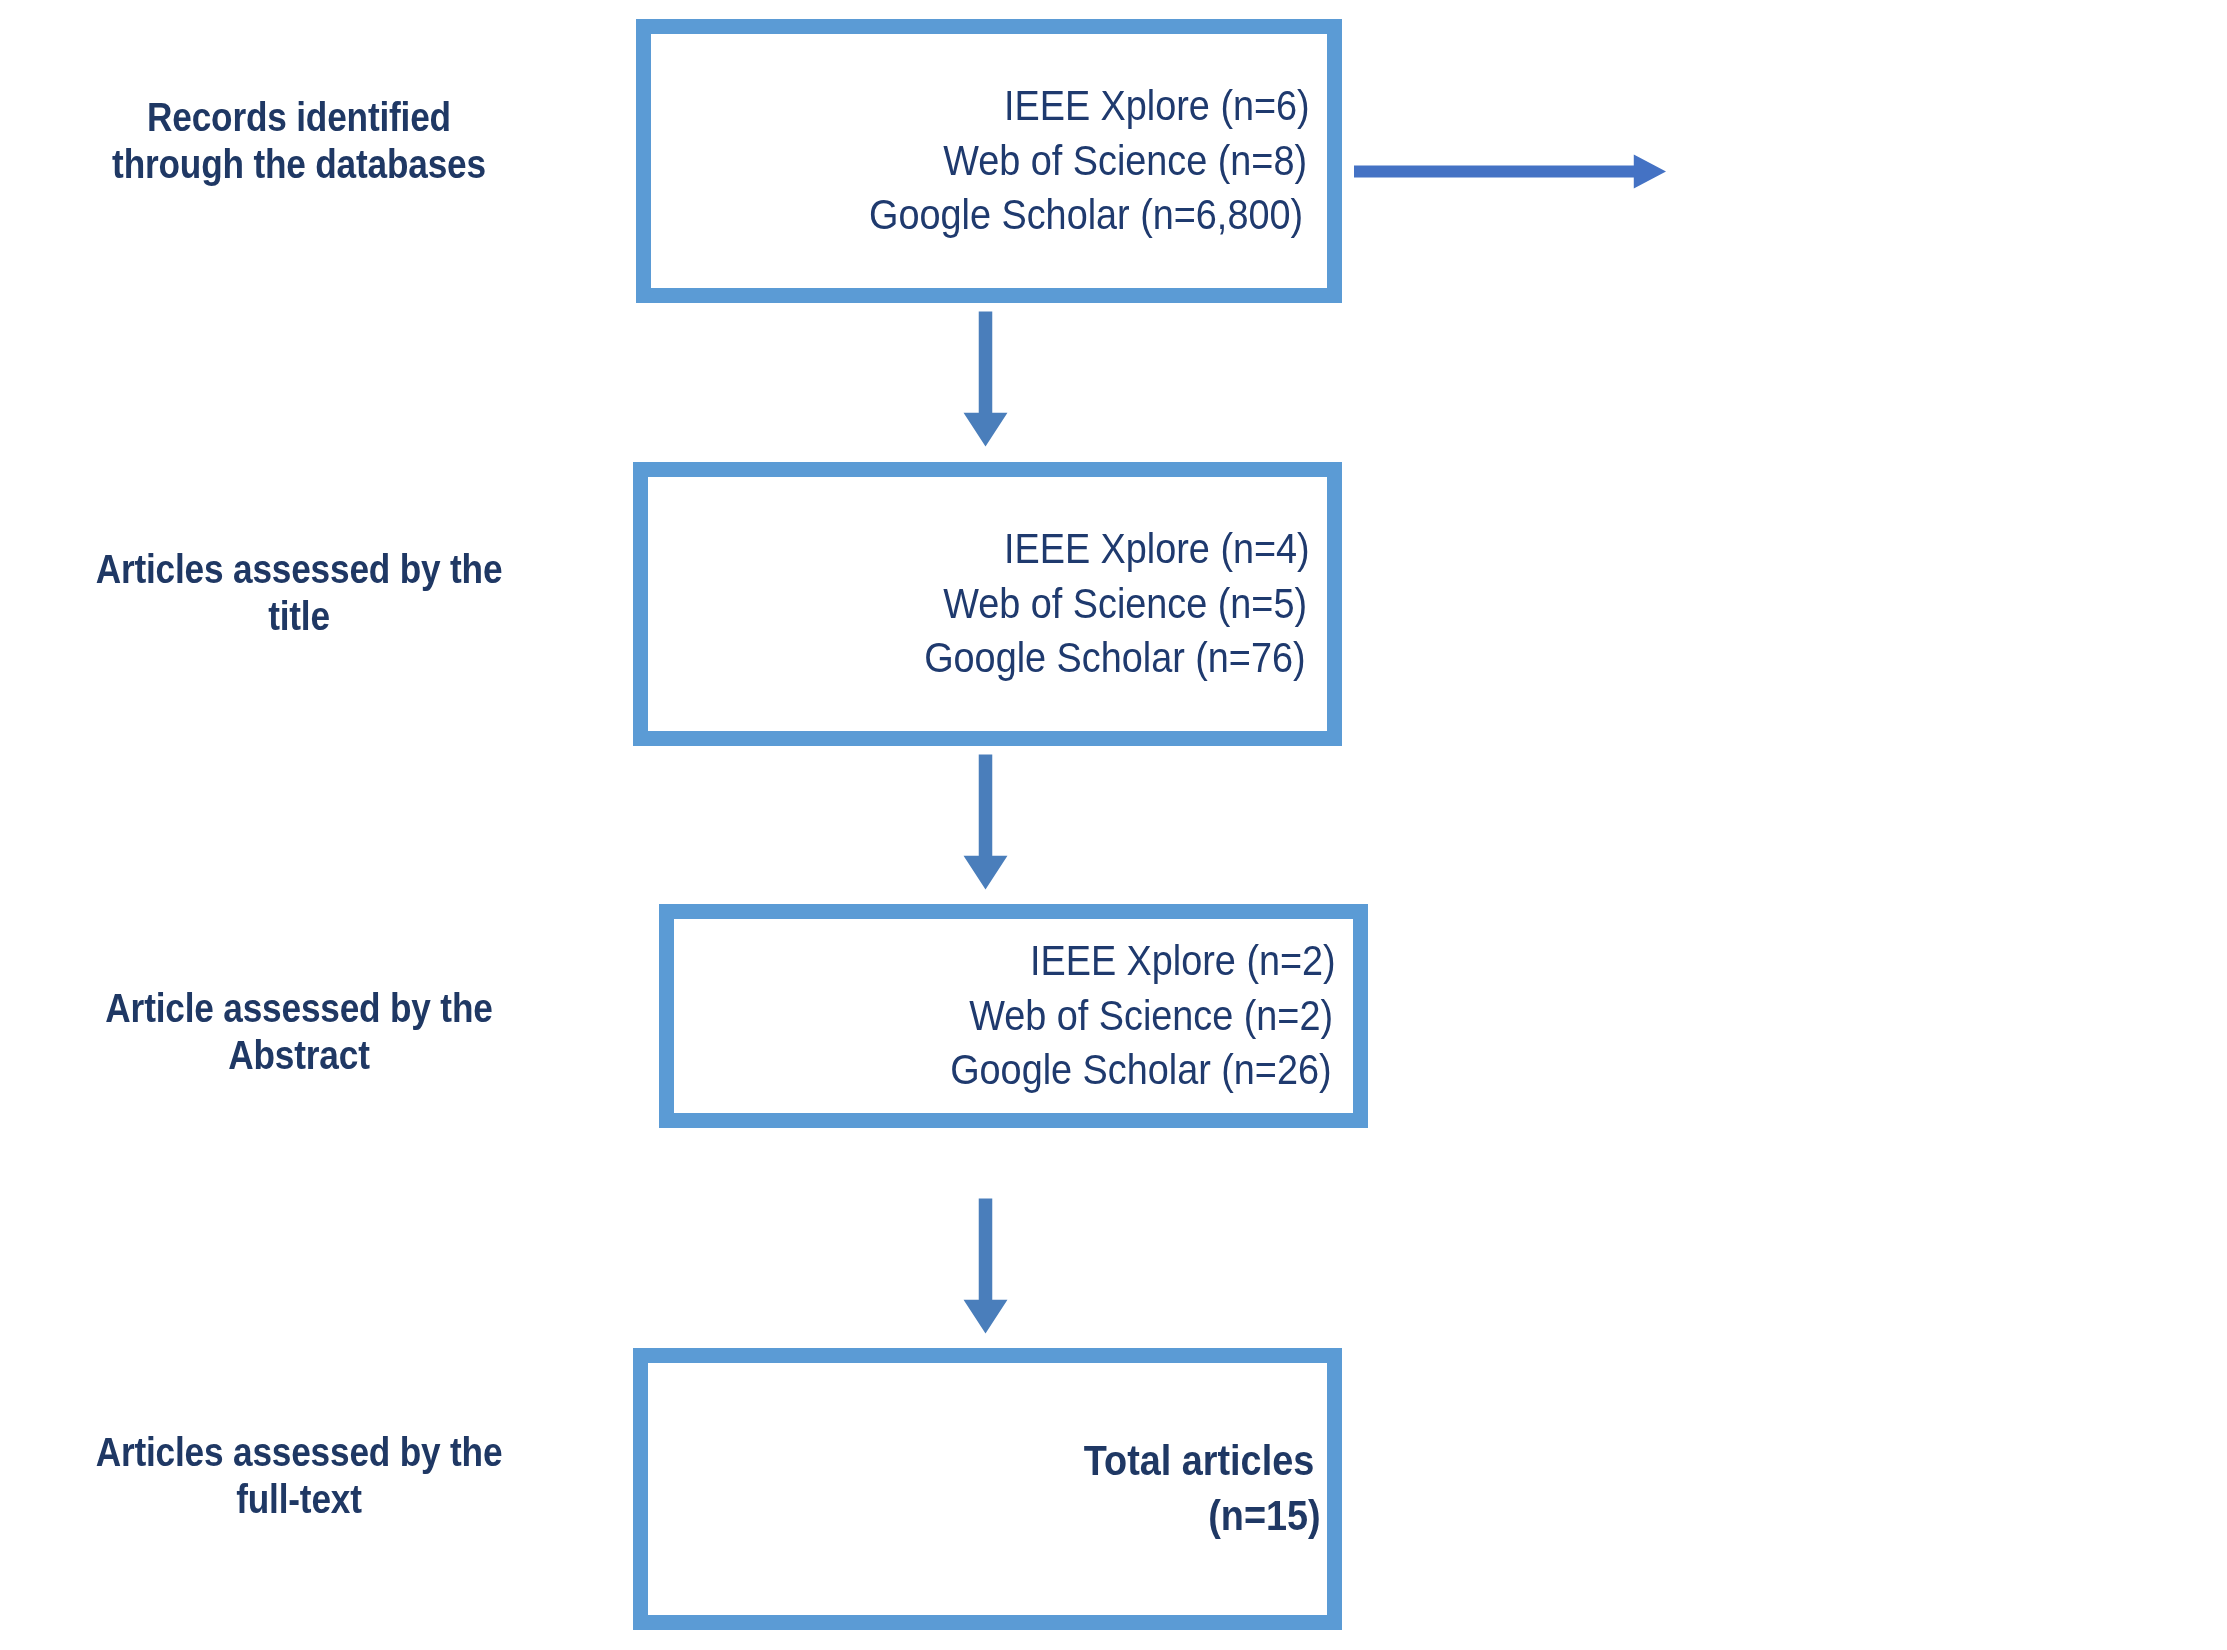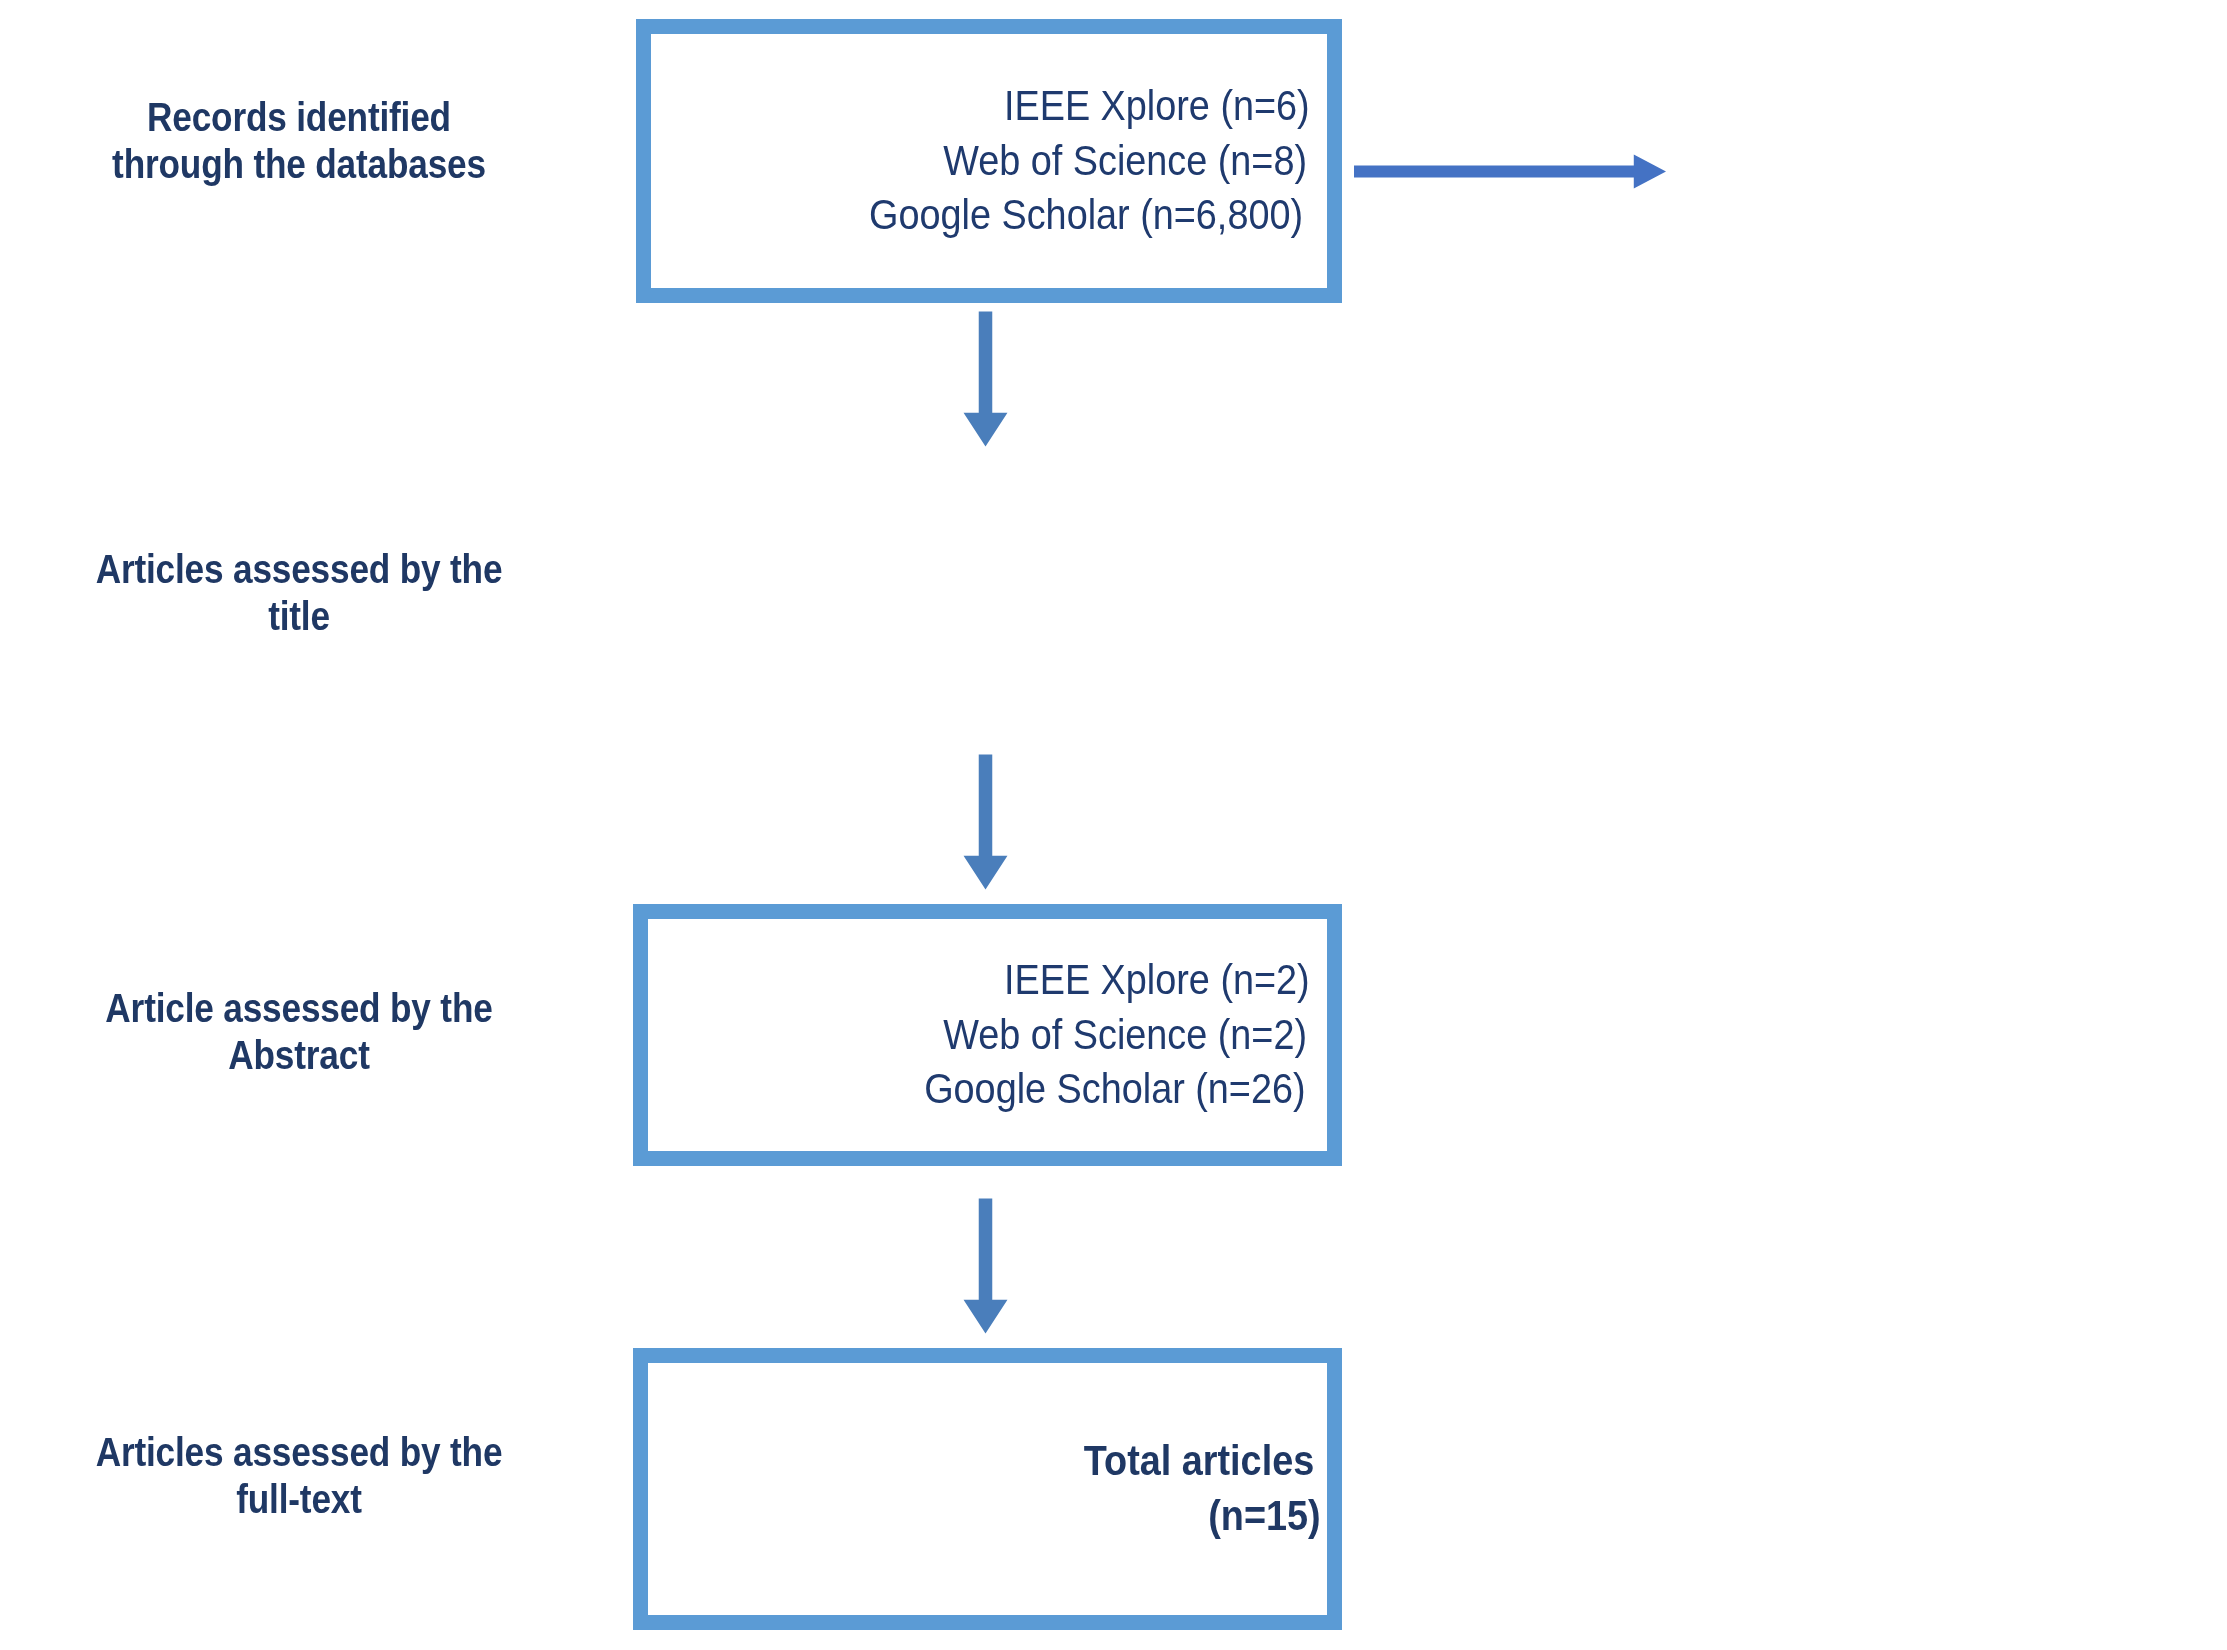--- a/index.html
+++ b/index.html
@@ -95,33 +95,38 @@
     <svg width="49" height="136" viewBox="0 0 58 160">
       <path d="M21,0 L37,0 L37,120 L55,120 L29,160 L3,120 L21,120 Z" fill="#4a7ebb"></path>
     </svg>
   </div>
 
   <div class="stage-label" style="left:8.5px; top:546px; width:580px;">
     <div>Articles assessed by the</div>
     <div>title</div>
   </div>
 
+  <div class="flow-box" style="left:633px; top:462px; width:709px; height:284px;">
+    <div class="box-line">IEEE Xplore (n=4)</div>
+    <div class="box-line">Web of Science (n=5)</div>
+    <div class="box-line">Google Scholar (n=76)</div>
+  </div>
 
   <div class="arrow" style="left:961px; top:754px; width:49px; height:136px;">
     <svg width="49" height="136" viewBox="0 0 58 160">
       <path d="M21,0 L37,0 L37,120 L55,120 L29,160 L3,120 L21,120 Z" fill="#4a7ebb"></path>
     </svg>
   </div>
 
   <div class="stage-label" style="left:8.5px; top:985px; width:580px;">
     <div>Article assessed by the</div>
     <div>Abstract</div>
   </div>
 
-  <div class="flow-box" style="left:633px; top:904px; width:709px; height:262px;">
+  <div class="flow-box" style="left:659px; top:904px; width:709px; height:224px;">
     <div class="box-line">IEEE Xplore (n=2)</div>
     <div class="box-line">Web of Science (n=2)</div>
     <div class="box-line">Google Scholar (n=26)</div>
   </div>
 
   <div class="arrow" style="left:961px; top:1198px; width:49px; height:136px;">
     <svg width="49" height="136" viewBox="0 0 58 160">
       <path d="M21,0 L37,0 L37,120 L55,120 L29,160 L3,120 L21,120 Z" fill="#4a7ebb"></path>
     </svg>
   </div>

